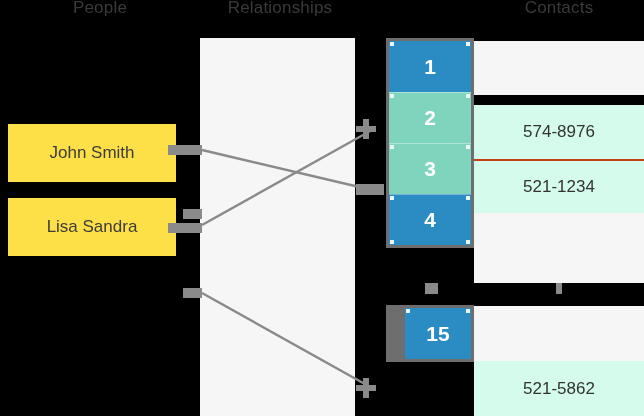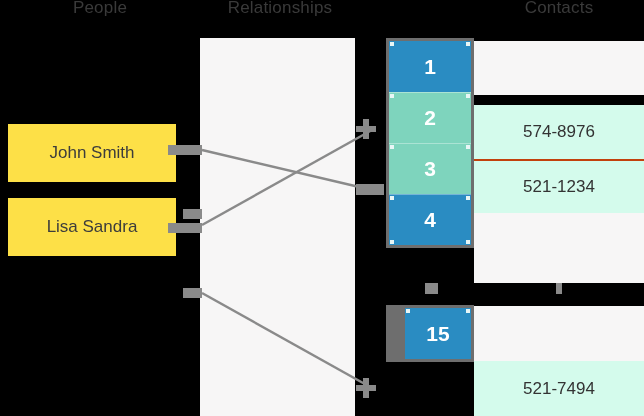--- a/index.html
+++ b/index.html
@@ -201,16 +201,16 @@
   <div class="val-row mint" style="top:159px;">
     <span>521-1234</span>
   </div>
   <div class="val-row plain" style="top:213px;height:70px;">
     <span></span>
   </div>
   <div class="val-row plain" style="top:306px;height:55px;">
     <span></span>
   </div>
   <div class="val-row mint" style="top:361px;height:55px;">
-    <span>521-7494</span>
+    <span>521-5862</span>
   </div>
 
 </div>
 
 </body></html>

